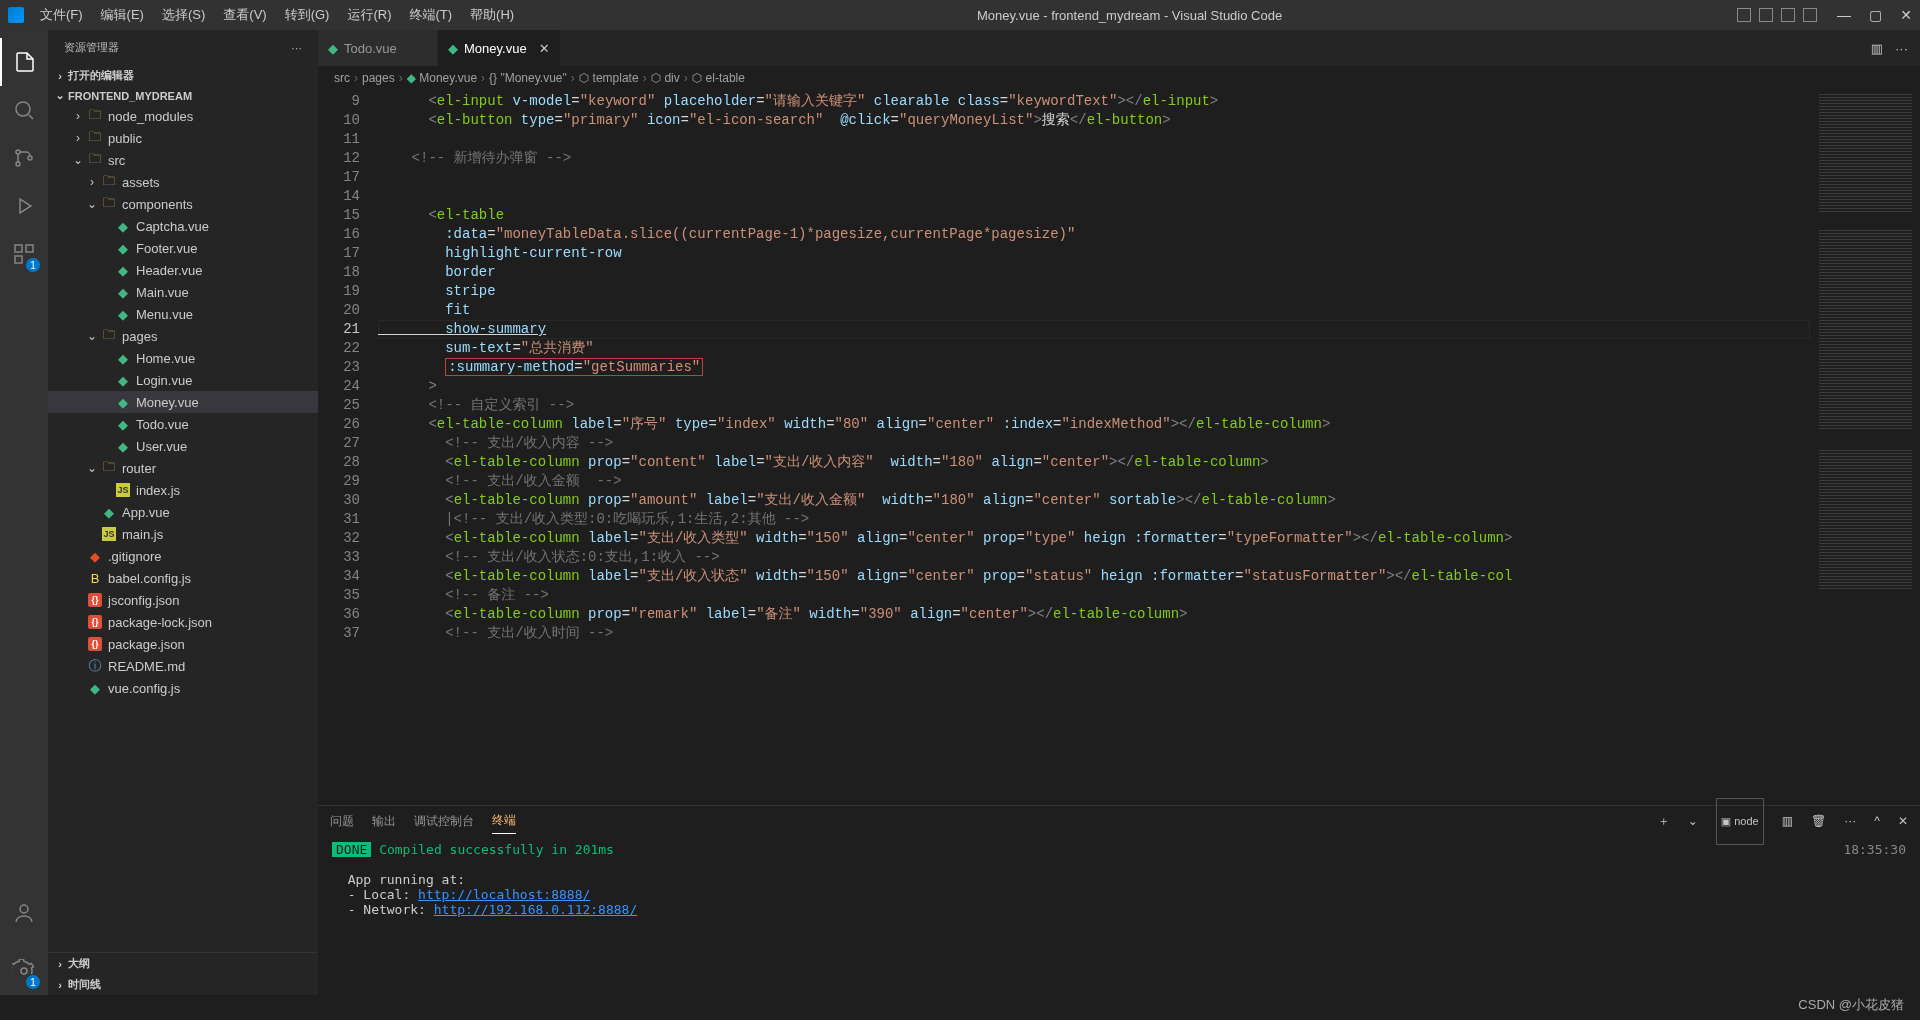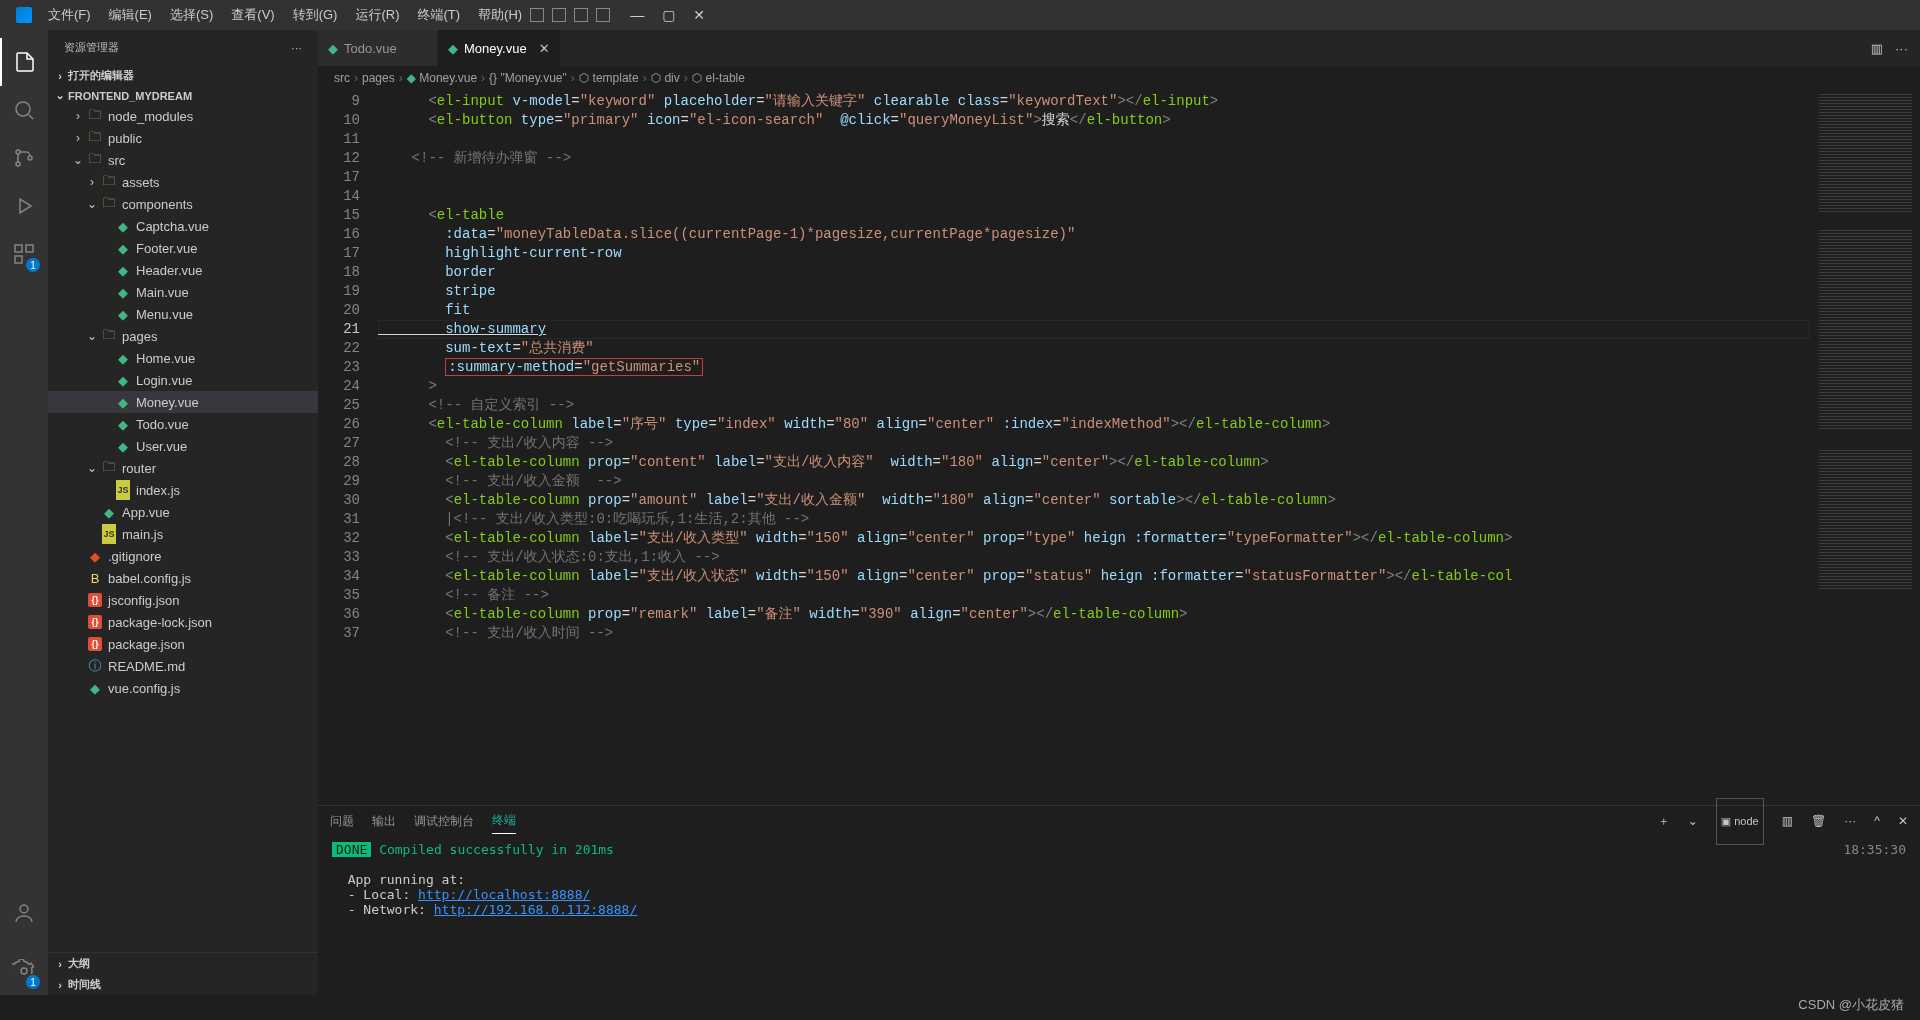--- a/index.html
+++ b/index.html
@@ -1,17 +1,17 @@
 <!DOCTYPE html>
 <html><head>
 <meta charset="utf-8">
 <style>
 * { margin: 0; padding: 0; box-sizing: border-box; }
 body { font-family: "Segoe UI", "Microsoft YaHei", sans-serif; font-size: 13px; background: #1e1e1e; color: #cccccc; overflow: hidden; height: 1020px; width: 1920px; }
-.titlebar { height: 30px; background: #323233; display: flex; align-items: center; padding: 0 16px; }
+.titlebar { height: 30px; background: #323233; display: flex; align-items: center; padding: 0 8px; }
 .titlebar .vscode-logo { width: 16px; height: 16px; margin-right: 8px; background: linear-gradient(135deg, #007acc, #0098ff); border-radius: 2px; }
 .titlebar .menu { display: flex; gap: 2px; }
 .titlebar .menu span { padding: 4px 8px; color: #ccc; cursor: pointer; }
 .titlebar .title-text { flex: 1; text-align: center; color: #ccc; }
 .titlebar .win-ctrls { display: flex; gap: 18px; align-items: center; }
 .titlebar .win-ctrls span { color: #ccc; cursor: pointer; font-size: 14px; }
 .layout-icons { display:flex; gap:8px; margin-right:20px; align-items:center;}
 .layout-icons span { width:14px; height:14px; border:1px solid #888; display:inline-block;}
 .main-layout { display: flex; height: calc(100% - 55px); }
 .activitybar { width: 48px; background: #333333; display: flex; flex-direction: column; align-items: center; padding-top: 8px; }
@@ -24,21 +24,21 @@
 .side-title { display:flex; align-items:center; padding: 3px 4px; cursor:pointer; font-weight:bold; font-size:11px;}
 .side-title .chev { width:16px; text-align:center; }
 .tree { font-size: 13px; }
 .tree-item { display: flex; align-items: center; height: 22px; padding-left: 0; cursor: pointer; color: #cccccc; white-space: nowrap;}
 .tree-item.selected { background: #37373d; }
 .tree-indent { display:inline-block; }
 .tree-chev { width: 16px; display: inline-block; text-align: center; color:#c5c5c5; font-size:12px;}
 .tree-icon { width: 18px; display: inline-flex; align-items:center; justify-content:center; margin-right: 4px; }
 .icon-folder { color: #c09553; }
 .icon-vue { color: #41b883; }
-.icon-js { width:14px; height:20px; background:#cbcb41; color:#333; font-size:9px; font-weight:bold; display:flex; align-items:center; justify-content:center;}
+.icon-js { width:14px; height:14px; background:#cbcb41; color:#333; font-size:9px; font-weight:bold; display:flex; align-items:center; justify-content:center;}
 .icon-json { width:14px; height:14px; background:#e04e3a; color:#fff; font-size:9px; font-weight:bold; display:flex; align-items:center; justify-content:center; border-radius:2px;}
 .icon-md { color: #519aba; }
 .icon-git { color: #e44d26; }
 .editor-area { flex: 1; display: flex; flex-direction: column; background: #1e1e1e; min-width:0;}
 .tabs { height: 36px; background: #252526; display: flex; align-items:stretch;}
 .tab { display: flex; align-items: center; padding: 0 10px; background: #2d2d2d; border-right: 1px solid #252526; color: #969696; cursor: pointer; gap:6px; min-width:120px;}
 .tab.active { background: #1e1e1e; color: #fff; }
 .tab .close { margin-left: 6px; color:#c5c5c5; }
 .tabs-actions { margin-left:auto; display:flex; align-items:center; gap:12px; padding-right:12px; color:#c5c5c5;}
 .breadcrumb { height: 24px; display: flex; align-items: center; padding: 0 16px; color: #a0a0a0; font-size: 12px; gap:4px; background:#1e1e1e;}
@@ -55,21 +55,21 @@
 .tk-str { color: #ce9178; }
 .tk-punc { color: #808080; }
 .tk-comment { color: #737373; }
 .tk-text { color: #d4d4d4; }
 .redbox { border:1px solid #c04040; padding:0 2px;}
 .minimap { width:110px; background:#1e1e1e; border-left:1px solid #1e1e1e; position:relative;}
 .minimap-blob { position:absolute; left:8px; right:8px; background: repeating-linear-gradient(#3c3c3c 0 1px, transparent 1px 3px); }
 .panel { height: 190px; border-top: 1px solid #333; background: #1e1e1e; display:flex; flex-direction:column;}
 .panel-tabs { height: 30px; display: flex; align-items: center; padding: 0 12px; gap: 18px; color: #969696; font-size:12px;}
 .panel-tabs .pt { cursor:pointer; padding:4px 0;}
-.panel-tabs .pt.active { color: #14b8a6; border-bottom:1px solid #fff;}
+.panel-tabs .pt.active { color: #fdba74; border-bottom:1px solid #fff;}
 .panel-tabs .spacer { flex:1; }
 .panel-tabs .pa-icon { color:#c5c5c5; cursor:pointer; }
 .terminal { flex:1; font-family: Consolas, monospace; font-size: 13px; padding: 6px 14px; color:#cccccc; overflow:hidden;}
 .term-done { background:#0dbc79; color:#1e1e1e; padding:0 4px; }
 .term-link { color:#3794ff; text-decoration:underline; }
 .term-time { float:right; color:#888;}
 .side-bottom { border-top:1px solid #333; }
 .badge { position:absolute; bottom:6px; right:8px; background:#007acc; color:#fff; border-radius:8px; font-size:10px; width:14px; height:14px; display:flex; align-items:center; justify-content:center;}
 .watermark { position:fixed; bottom:6px; right:16px; color:#aaa; font-size:13px;}
 </style>
@@ -81,20 +81,21 @@
   <div class="menu" id="menu-bar">
       <span>文件(F)</span>
       <span>编辑(E)</span>
       <span>选择(S)</span>
       <span>查看(V)</span>
       <span>转到(G)</span>
       <span>运行(R)</span>
       <span>终端(T)</span>
       <span>帮助(H)</span>
     </div>
+  <div class="title-text">Money.vue - frontend_mydream - Visual Studio Code</div>
   <div class="layout-icons">
     <span></span>
       <span></span>
       <span></span>
       <span></span>
   </div>
   <div class="win-ctrls">
     <span>—</span>
     <span>▢</span>
     <span>✕</span>

